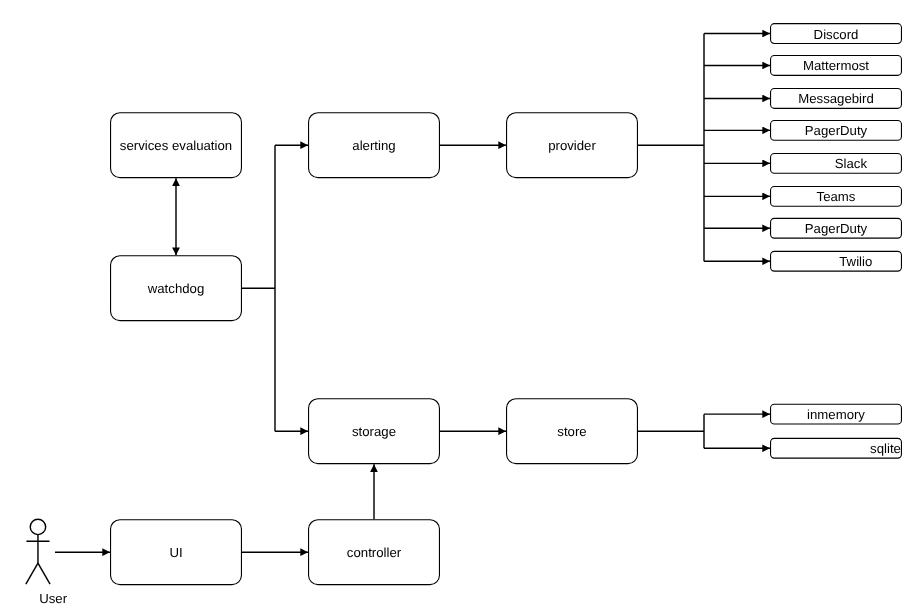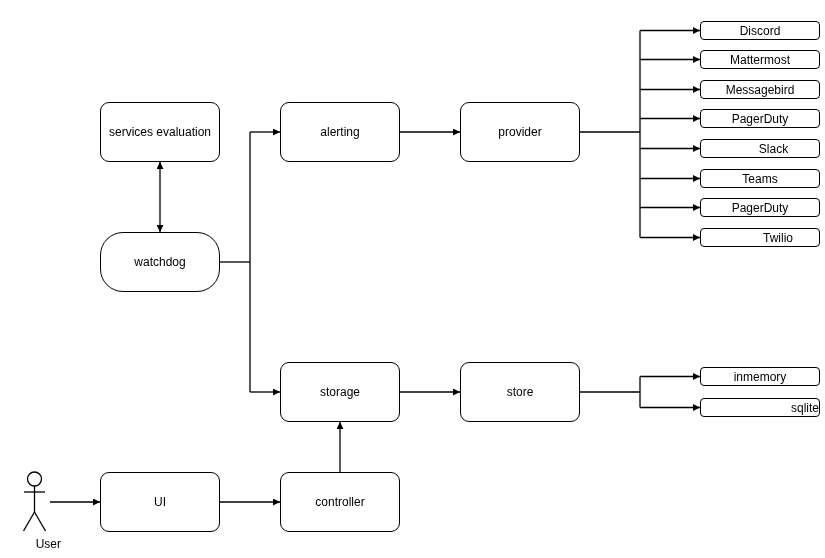--- a/index.html
+++ b/index.html
@@ -122,21 +122,21 @@
 
   <div class="node" style="left:100px; top:102px;">
     <span>services evaluation</span>
   </div>
   <div class="node" style="left:280px; top:102px;">
     <span>alerting</span>
   </div>
   <div class="node" style="left:460px; top:102px;">
     <span>provider</span>
   </div>
-  <div class="node" style="left:100px; top:232px;border-radius:23px;">
+  <div class="node" style="left:100px; top:232px;">
     <span>watchdog</span>
   </div>
   <div class="node" style="left:280px; top:362px;">
     <span>storage</span>
   </div>
   <div class="node" style="left:460px; top:362px;">
     <span>store</span>
   </div>
   <div class="node" style="left:280px; top:472px;">
     <span>controller</span>

